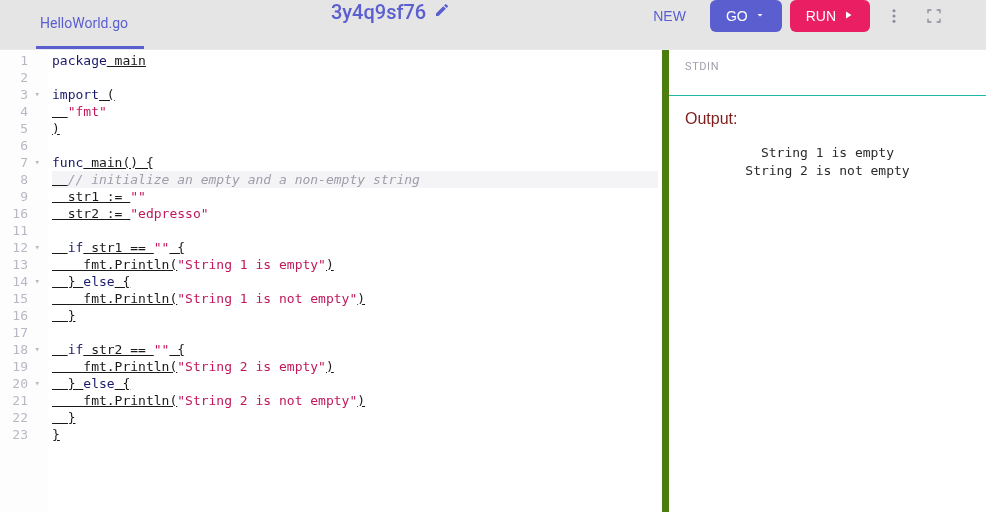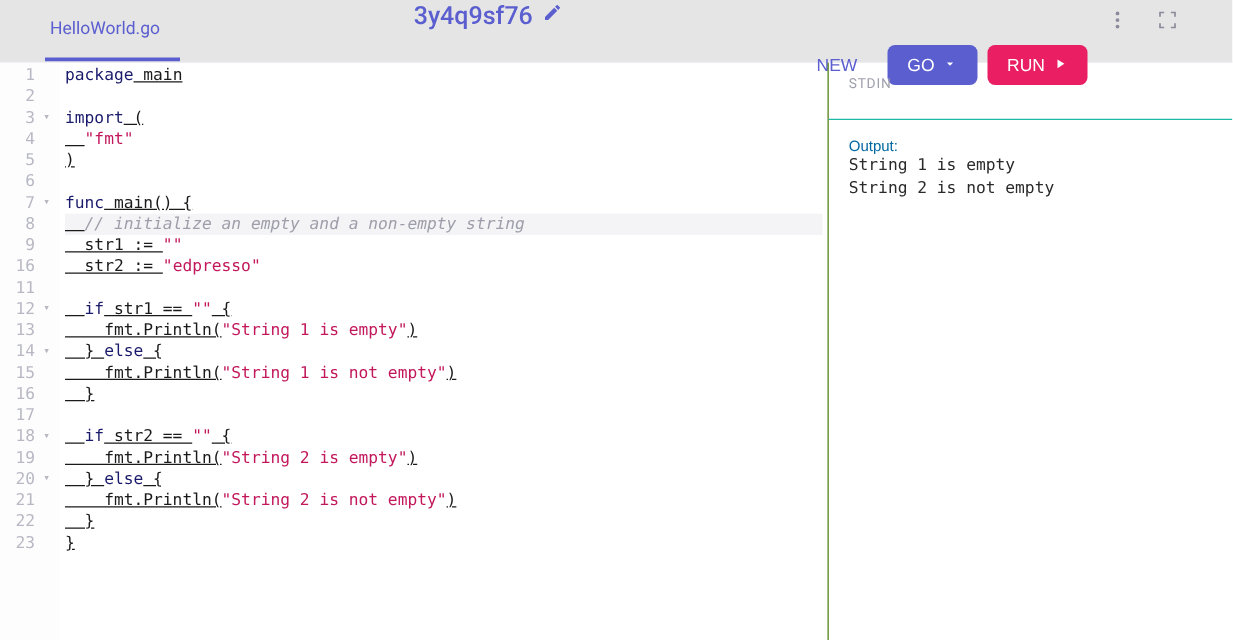--- a/index.html
+++ b/index.html
@@ -4,46 +4,46 @@
 <style>
 * { box-sizing: border-box; margin: 0; padding: 0; }
 body { font-family: -apple-system, BlinkMacSystemFont, "Segoe UI", Roboto, sans-serif; background: #fff; width: 986px; height: 512px; overflow: hidden; }
 .app { width: 100%; height: 100%; display: flex; flex-direction: column; border-radius: 8px; }
 .toolbar { height: 50px; background: #e5e5e5; display: flex; align-items: flex-start; padding: 0 36px; border-bottom: 1px solid #e8e8ed; gap: 8px; }
 .filename { color: #5a5ecf; font-size: 14px; padding: 0 16px 0 4px; height: 100%; display: flex; align-items: center; border-bottom: 3px solid transparent; }
 .filename.active { border-bottom: 3px solid #5a5ecf; }
 .center-title { flex: 1; display: flex; justify-content: center; align-items: center; gap: 8px; }
 .page-id { color: #5a5ecf; font-weight: 500; font-size: 20px; }
 .edit-icon { color: #5a5ecf; cursor: pointer; }
-.btn { border: none; border-radius: 6px; padding: 8px 16px; font-size: 14px; font-weight: 500; cursor: pointer; display: inline-flex; align-items: center; gap: 6px; margin-top: 36px; }
+.btn { border: none; border-radius: 6px; padding: 8px 16px; font-size: 14px; font-weight: 500; cursor: pointer; display: inline-flex; align-items: center; gap: 6px; }
 .btn-new { background: transparent; color: #5a5ecf; }
 .btn-go { background: #5a5ecf; color: #fff; }
 .btn-run { background: #e91e63; color: #fff; }
 .icon-btn { width: 32px; height: 32px; display: flex; align-items: center; justify-content: center; cursor: pointer; color: #8a8a9a; border-radius: 4px; }
 .body { flex: 1; display: flex; overflow: hidden; }
 .editor { flex: 1; display: flex; font-family: "Menlo","Consolas","Monaco",monospace; font-size: 13px; line-height: 17px; overflow: hidden; }
 .gutter { background: #fdfdfe; color: #b8b8c4; text-align: right; padding: 2px 8px 2px 4px; user-select: none; min-width: 48px; }
 .gutter-row { height: 17px; display: flex; justify-content: flex-end; align-items: center; gap: 4px; }
 .fold-caret { font-size: 9px; color: #b8b8c4; width: 8px; display: inline-block; }
 .code { flex: 1; padding: 2px 4px; white-space: pre; position: relative; }
 .code-line { height: 17px; }
 .code-line.hl { background: #f4f4f6; }
 .tok-kw { color: #1a1a6c; }
 .tok-str { color: #c2185b; }
 .tok-cmt { color: #9e9eaa; font-style: italic; }
 .tok-ident { color: #1a1a1a; text-decoration: underline; }
-.side { width: 324px; border-left: 1px solid #4d7c0f; display: flex; flex-direction: column; }
+.side { width: 324px; border-left: 7px solid #4d7c0f; display: flex; flex-direction: column; }
 .stdin-box { padding: 10px 16px 14px; }
 .stdin-label { font-size: 11px; letter-spacing: 0.6px; color: #a0a0ae; margin-bottom: 8px; }
 .stdin-input { width: 100%; border: none; outline: none; font-size: 14px; color: #666; background: transparent; }
 .stdin-input::placeholder { color: #a0a0ae; }
 .divider { height: 1px; background: #1fb9a8; margin: 0; }
 .out-box { padding: 14px 16px; font-family: "Menlo","Consolas","Monaco",monospace; font-size: 13px; color: #2a2a2a; flex: 1; }
-.out-title { font-family: -apple-system, sans-serif; font-size: 12px; color: #0369a1; }
-.out-line { line-height: 18px; }
+.out-title { font-family: -apple-system, sans-serif; font-size: 16px; color: #7f1d1d; margin-bottom: 16px; }
+.out-line { line-height: 18px; text-align: center; }
 </style>
 </head>
 <body>
 
 <div class="app">
   <div class="toolbar">
     <div class="filename active">HelloWorld.go</div>
     <div class="center-title">
       <span class="page-id">3y4q9sf76</span>
       <span class="edit-icon">

